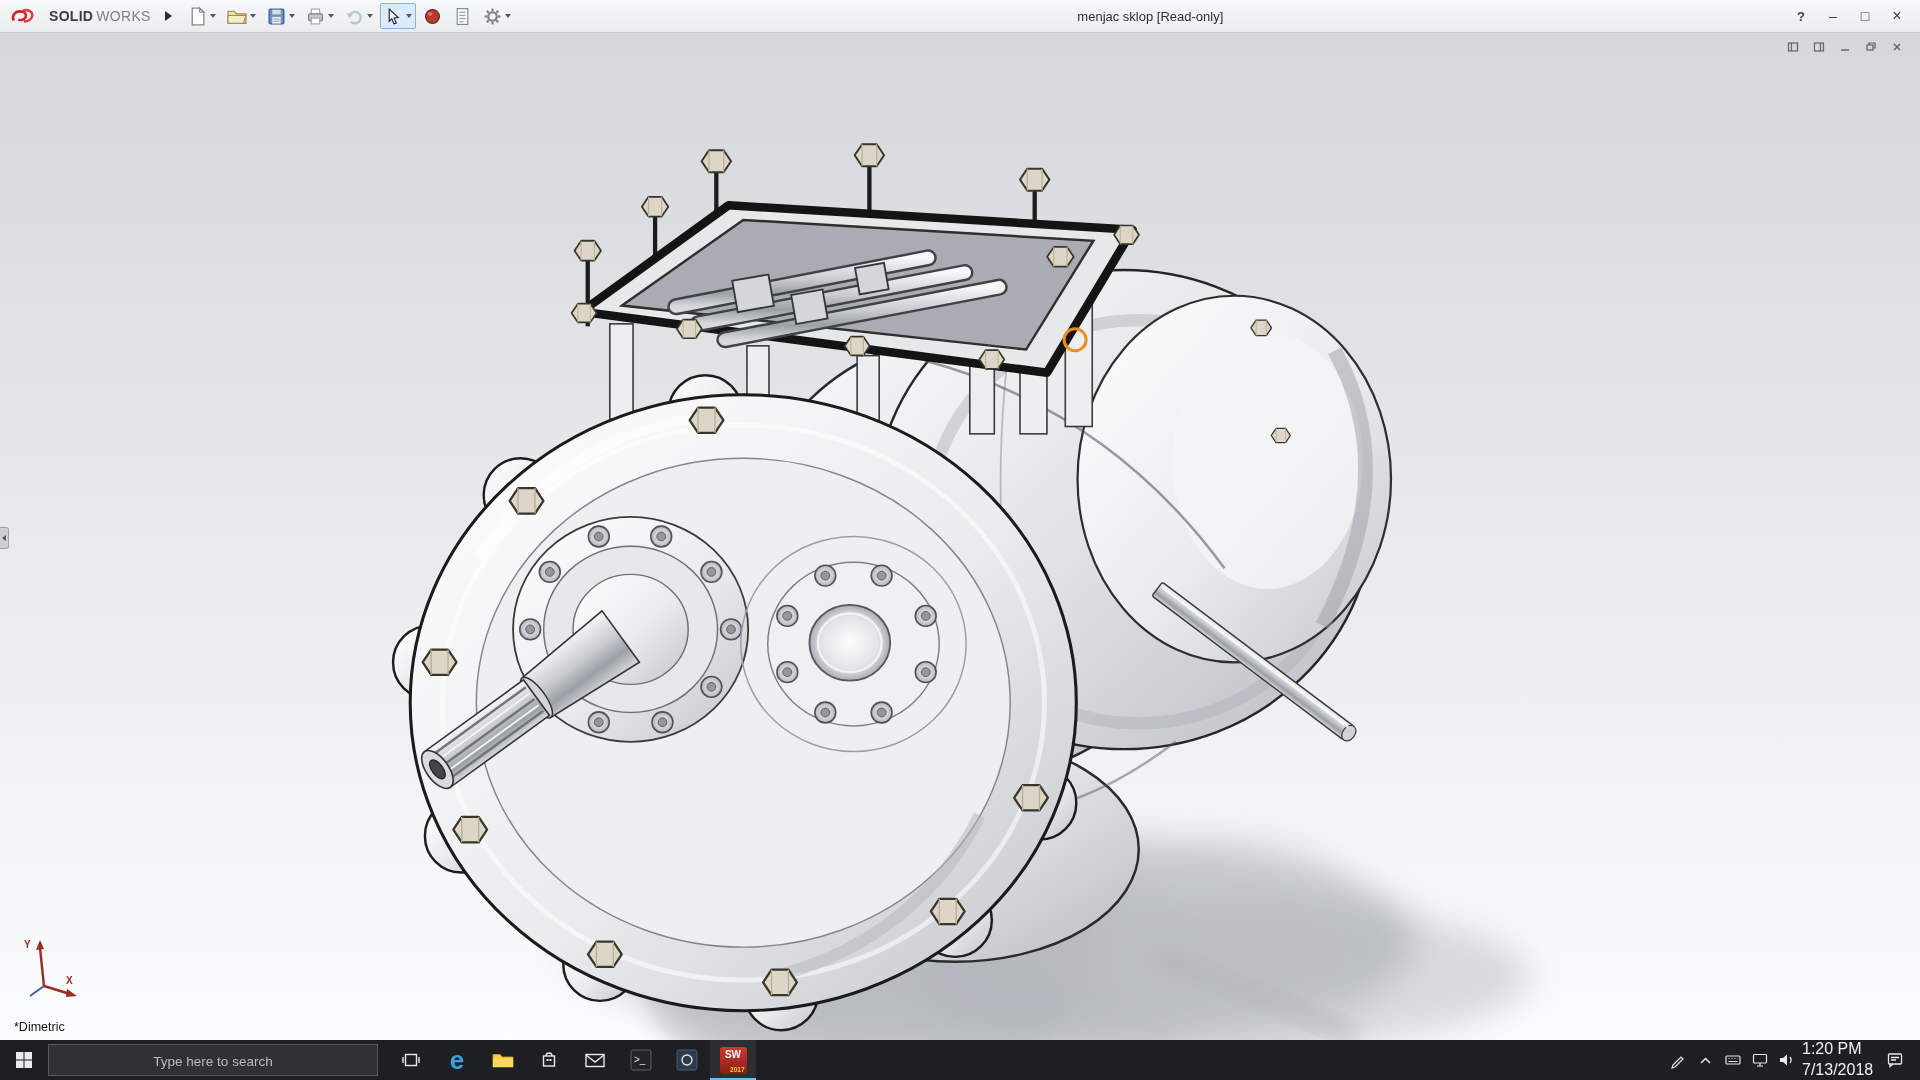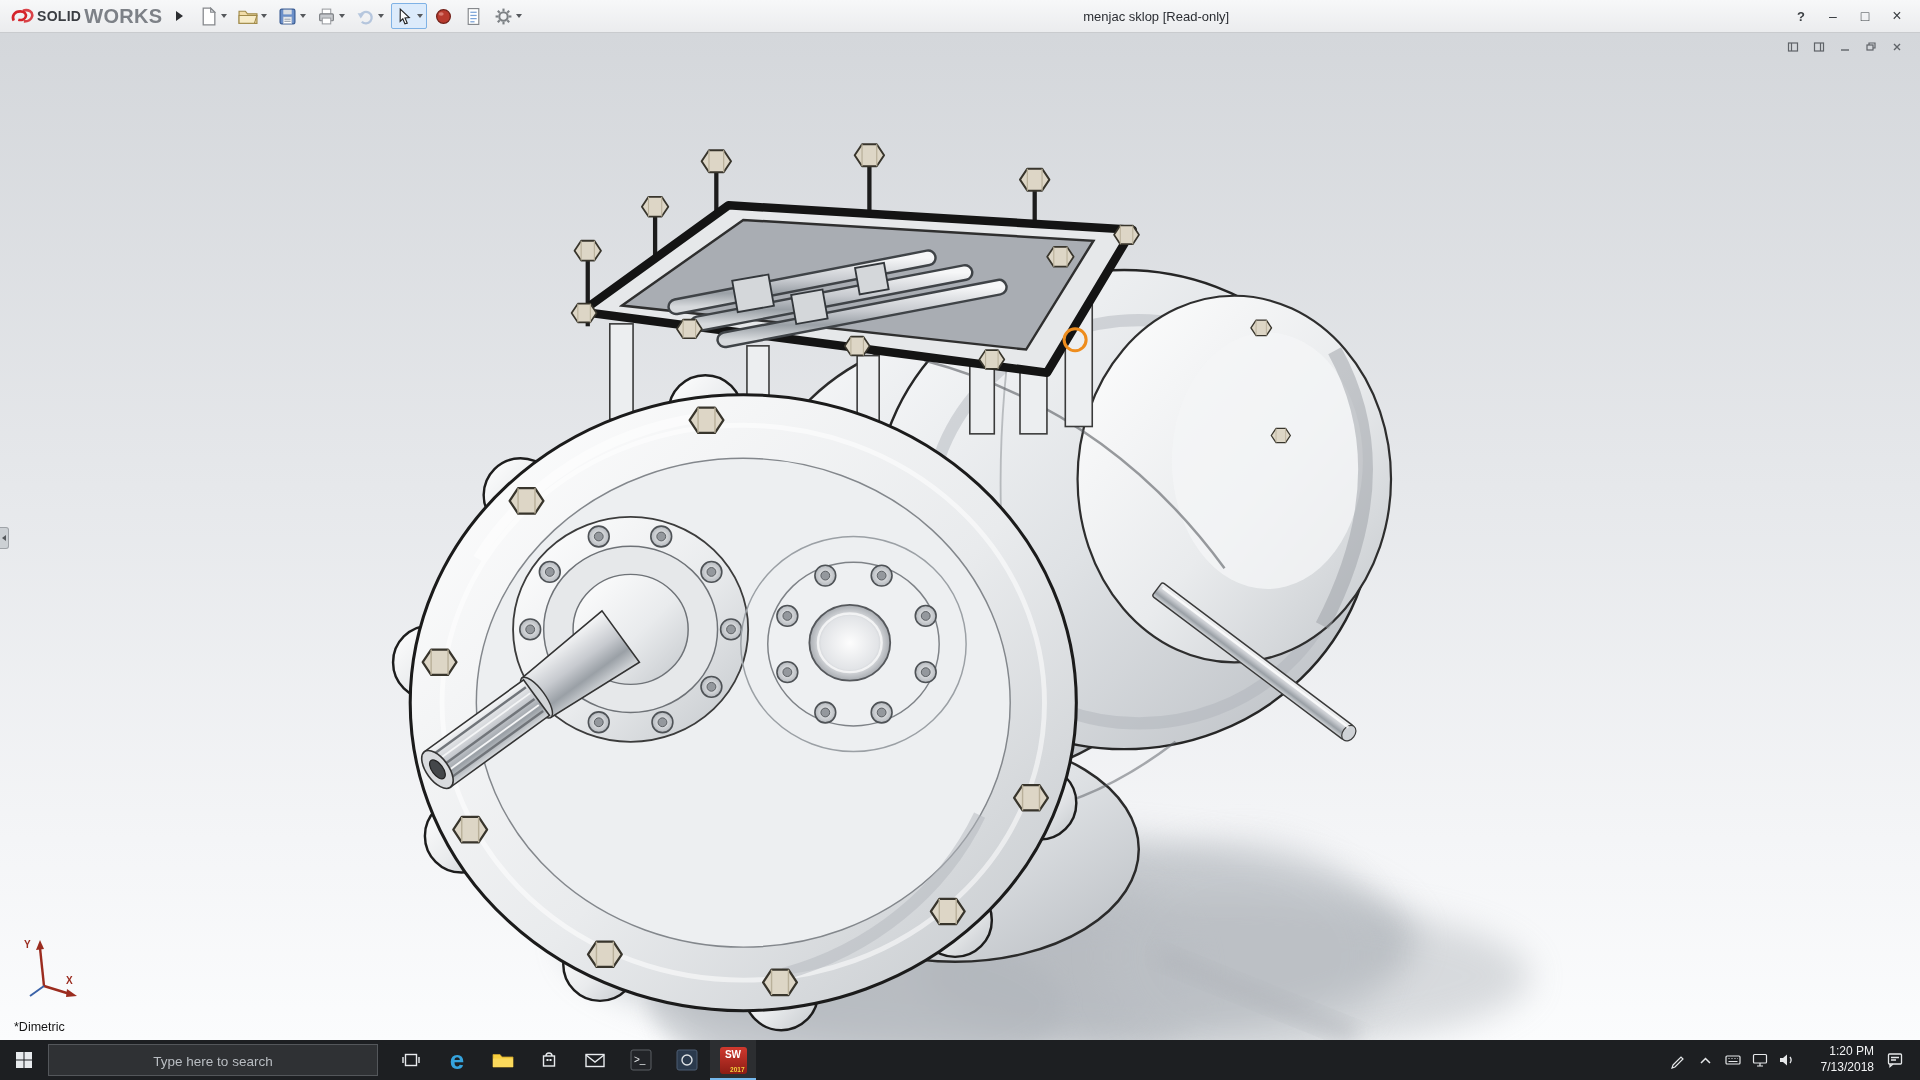--- a/index.html
+++ b/index.html
@@ -4,22 +4,22 @@
 <style>
   * { margin:0; padding:0; box-sizing:border-box; }
   html,body { width:1920px; height:1080px; overflow:hidden;
     font-family:"Liberation Sans","DejaVu Sans",sans-serif; background:#fff; position:relative; }
 
   
   .titlebar { position:absolute; top:0; left:0; right:0; height:33px;
     background:linear-gradient(#f7f8f9,#ebecee); border-bottom:1px solid #c9cbce;
     display:flex; align-items:center; }
   .brand { display:flex; align-items:center; gap:3px; padding:0 8px 0 10px; }
-  .brand-bold { font-weight:700; font-size:14px; color:#3a3d42; letter-spacing:.3px; }
-  .brand-light { font-weight:700; font-size:20px; color:#7d8187; letter-spacing:.3px; }
+  .brand-bold { font-weight:700; font-size:14px; color:#3a3d42; letter-spacing:.3px;margin-left:12px; }
+  .brand-light { font-weight:400; font-size:14px; color:#7d8187; letter-spacing:.3px; }
   .flyout { width:0; height:0; border-left:7px solid #2c2e31; border-top:5px solid transparent;
     border-bottom:5px solid transparent; margin:0 6px; cursor:pointer; }
   .toolbar { display:flex; align-items:center; gap:3px; margin-left:6px; }
   .tb-item { display:flex; align-items:center; height:26px; padding:0 3px; border-radius:2px; border:1px solid transparent; }
   .tb-item.active { background:#dcebfb; border:1px solid #7fb2e5; }
   .dd { width:0; height:0; border-top:4px solid #55585c; border-left:3.5px solid transparent;
     border-right:3.5px solid transparent; margin-left:3px; }
   .tb-title { flex:1; text-align:center; font-size:13px; color:#2b2e33; }
   .win-controls { display:flex; align-items:center; gap:2px; padding-right:8px; }
   .wc { width:30px; height:26px; display:flex; align-items:center; justify-content:center;
@@ -48,21 +48,21 @@
   .apps { display:flex; margin-left:10px; }
   .app { width:46px; display:flex; align-items:center; justify-content:center; cursor:pointer; position:relative; }
   .app.active { background:rgba(255,255,255,.07); box-shadow:inset 0 -2px 0 #76b9ed; }
   .edge-e { color:#35a3dd; font-size:26px; font-weight:700; line-height:1; }
   .sw-tile { width:27px; height:27px; background:linear-gradient(#d0392e,#8c1d15); border-radius:3px; position:relative; }
   .sw-tile .sw { position:absolute; top:2px; left:0; right:0; text-align:center; color:#fff; font-weight:800; font-size:10px; }
   .sw-tile .yr { position:absolute; bottom:1px; right:2px; color:#f6d33c; font-weight:700; font-size:6.5px; }
   .spacer { flex:1; }
   .tray { display:flex; align-items:center; }
   .tray-ic { width:27px; height:40px; display:flex; align-items:center; justify-content:center; cursor:pointer; }
-  .clock { width:76px; text-align:right; font-size:12px; line-height:1.3; color:#f2f3f4; cursor:pointer; padding:0 2px; }
+  .clock { width:76px; text-align:left; font-size:16px; line-height:1.3; color:#f2f3f4; cursor:pointer; padding:0 2px; }
   .action-center { width:38px; height:40px; display:flex; align-items:center; justify-content:center; cursor:pointer; }
   .show-desktop { width:6px; border-left:1px solid #46494d; cursor:pointer; } 
 </style>
 </head>
 <body>
 
 <div class="titlebar">
   <div class="brand">
     <svg width="24" height="18" viewBox="0 0 26 18">
       <path d="M4,14 C1.5,9 5,4 11,4 c5,0 7,3 6,6 c-1,3 -5,4 -8,3" fill="none" stroke="#d5232a" stroke-width="2.8"></path>

